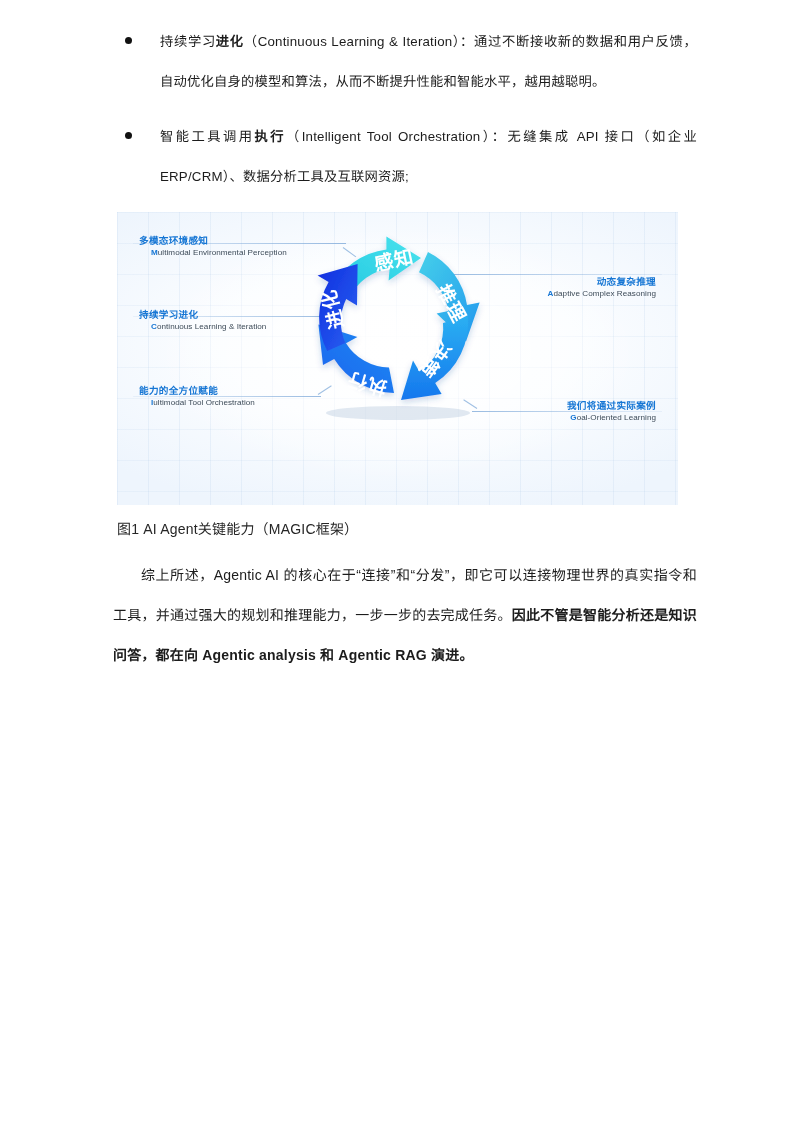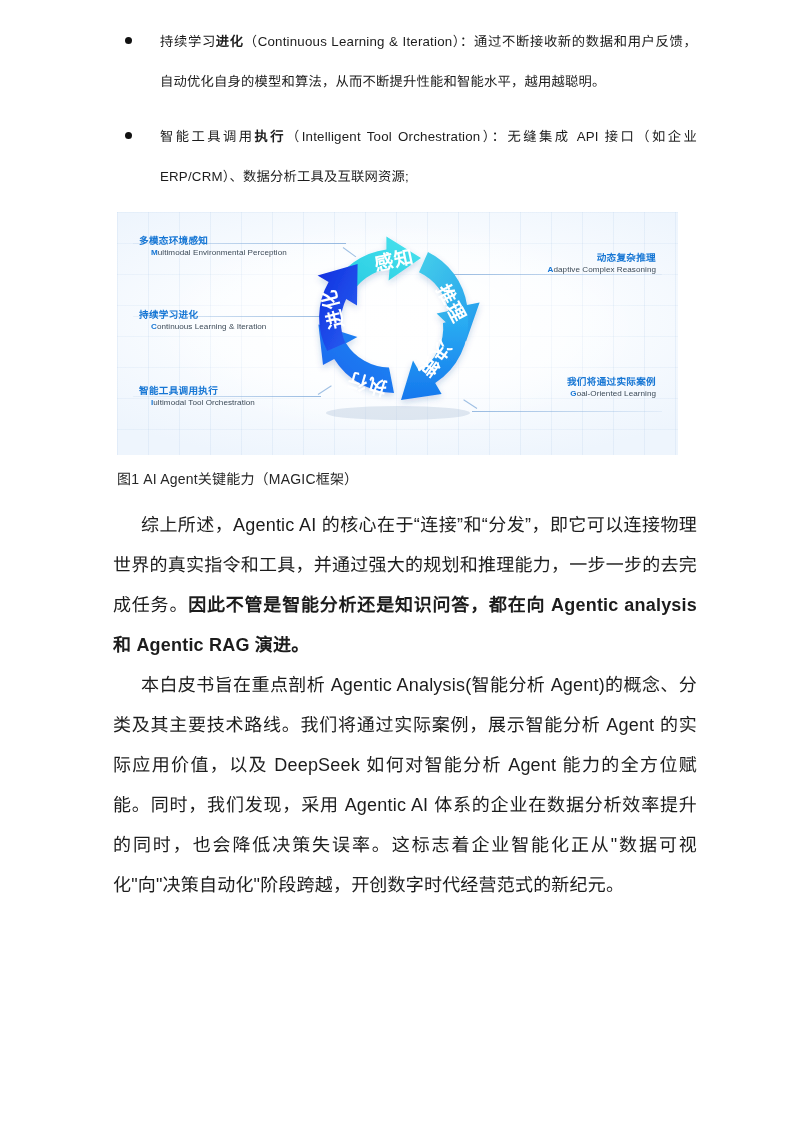--- a/index.html
+++ b/index.html
@@ -58,21 +58,21 @@
   }
 
   
   .figure-wrap {
     margin: 6px 0 0 0;
     position: relative;
   }
   .figure {
     position: relative;
     width: 561px;
-    height: 243px;
+    height: 293px;
     margin-left: 4px;
     background:
       radial-gradient(ellipse 70% 60% at 50% 45%, #ffffff 0%, #fbfdff 45%, #eef5fd 100%);
     overflow: hidden;
   }
   
   .figure .grid {
     position: absolute;
     inset: 0;
     background-image:
@@ -105,21 +105,21 @@
     color: #3d4b58;
     line-height: 12px;
     letter-spacing: .05px;
     padding-left: 12px;
   }
   .lbl .en .cap {
     color: #1676d4;
     font-weight: 700;
   }
   .lbl.left { text-align: left; }
-  .lbl.right { text-align: right; }
+  .lbl.right { text-align: right; margin-top: 24px; }
 
   .rule {
     position: absolute;
     height: 1px;
     background: linear-gradient(to right, rgba(150,185,225,.15), rgba(120,165,215,.75));
   }
   .rule.r-right {
     background: linear-gradient(to left, rgba(150,185,225,.15), rgba(120,165,215,.75));
   }
   .tick {
@@ -152,21 +152,21 @@
     margin: 13px 0 0 4px;
     font-size: 14px;
     color: #262626;
     letter-spacing: .2px;
   }
 
   
   .para {
     margin: 0;
     padding: 0;
-    font-size: 18px;
+    font-size: 14px;
     line-height: 40px;
     text-align: justify;
     text-justify: inter-ideograph;
     text-indent: 28px;
     color: #1c1c1c;
     letter-spacing: .2px;
   }
   .para + .para { margin-top: 0; }
   #para-1 { margin-top: 17px; }
 </style>
@@ -206,21 +206,21 @@
         <div class="cn">多模态环境感知</div>
         <div class="en"><span class="cap">M</span><span>ultimodal Environmental Perception</span></div>
       </div>
 
       <div class="lbl left" style="left:22px; top:96px;">
         <div class="cn">持续学习进化</div>
         <div class="en"><span class="cap">C</span><span>ontinuous Learning &amp; Iteration</span></div>
       </div>
 
       <div class="lbl left" style="left:22px; top:172px;">
-        <div class="cn">智能工具调用执行</div>
+        <div class="cn">能力的全方位赋能</div>
         <div class="en"><span class="cap">I</span><span>ultimodal Tool Orchestration</span></div>
       </div>
 
       <div class="lbl right" style="right:22px; top:39px;">
         <div class="cn">动态复杂推理</div>
         <div class="en"><span class="cap">A</span><span>daptive Complex Reasoning</span></div>
       </div>
 
       <div class="lbl right" style="right:22px; top:163px;">
         <div class="cn">我们将通过实际案例</div>
@@ -313,16 +313,15 @@
         </svg>
       </div>
     </div>
 
     <div class="fig-caption">图1 AI Agent关键能力（MAGIC框架）</div>
   </div>
 
   <p class="para" id="para-1"><span>综上所述，Agentic AI 的核心在于“连接”和“分发”，即它可以连接物理世界的真实指令和工具，并通过强大的规划和推理能力，一步一步的去完成任务。</span><span class="b">因此不管是智能分析还是知识问答，都在向 Agentic analysis 和 Agentic RAG 演进。</span></p>
 
 
-  <p class="para"><span>本白皮书旨在重点剖析 Agentic Analysis(智能分析 Agent)的概念、分类及其主要技术路线。我们将通过实际案例，展示智能分析 Agent 的实际应用价值，以及 DeepSeek 如何对智能分析 Agent 能力的全方位赋能。同时，我们发现，采用 Agentic AI 体系的企业在数据分析效率提升的同时，也会降低决策失误率。这标志着企业智能化正从"数据可视化"向"决策自动化"阶段跨越，开创数字时代经营范式的新纪元。</span></p>
 
 
 </div>
 
 </body></html>

